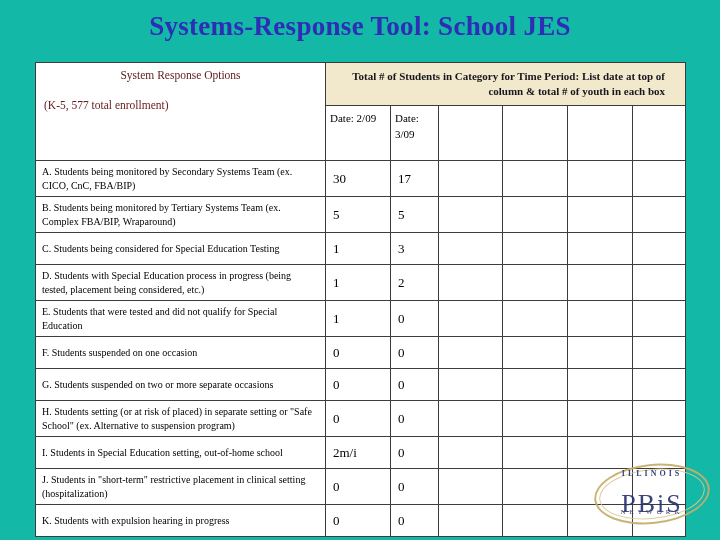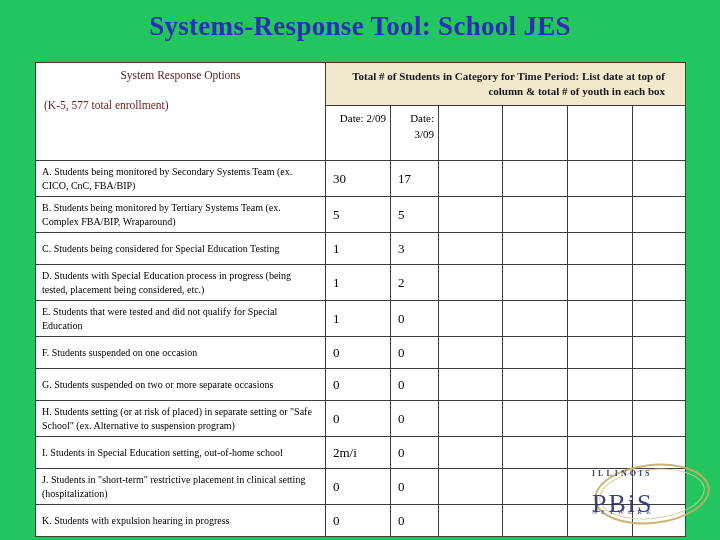--- a/index.html
+++ b/index.html
@@ -1,49 +1,49 @@
 <!DOCTYPE html>
 <html><head>
 <meta charset="utf-8">
 <style>
   html,body{margin:0;padding:0;background:#e9e9e9;}
   .slide{
-    position:relative;width:720px;height:540px;background:#22c55e;
+    position:relative;width:720px;height:540px;background:#14b8a6;
     outline:1px solid #c3c3c3;overflow:hidden;
     font-family:"Liberation Serif", serif;
   }
   .title{
     color:#2d2db8;font-weight:bold;font-size:27px;text-align:center;
     padding-top:11px;letter-spacing:.3px;
   }
   table.grid{
     position:absolute;left:35px;top:62px;width:650px;
     border-collapse:collapse;table-layout:fixed;background:#fff;
   }
   table.grid th, table.grid td{border:1px solid #3c3c3c;}
   .corner{vertical-align:top;padding:6px 8px;font-weight:normal;}
   .corner-heading{text-align:center;font-weight:normal;font-size:11.5px;color:#5c1a1a;}
   .corner-sub{text-align:left;font-size:11.5px;color:#6b2020;margin-top:18px;}
   .span-header{
     background:#f2e8cc;font-weight:bold;font-size:11px;text-align:right;
     padding:4px 20px;color:#17171f;height:34px;vertical-align:middle;line-height:1.35;
   }
   .date-cell{
-    vertical-align:top;text-align:right;font-weight:normal;font-size:11px;
+    vertical-align:top;text-align:left;font-weight:normal;font-size:11px;
     padding:5px 4px;height:44px;white-space:pre-line;line-height:1.45;
   }
   .row-label{font-size:10px;padding:4px 6px;vertical-align:middle;line-height:1.35;}
   .cell-value{font-size:13px;padding:2px 7px;vertical-align:middle;height:27px;}
   
   .logo{position:absolute;left:592px;top:456px;width:120px;height:76px;z-index:5;opacity:.92;}
   .logo .ellipse{position:absolute;left:2px;top:8px;right:2px;bottom:8px;
     border:2px solid #c6ae6a;border-radius:50%;transform:rotate(-6deg);}
   .logo .ellipse2{position:absolute;left:7px;top:13px;right:7px;bottom:13px;
     border:1px solid #d9c690;border-radius:50%;transform:rotate(-6deg);}
-  .logo .txt{position:absolute;width:100%;text-align:left;color:#2a3470;}
+  .logo .txt{position:absolute;width:100%;text-align:center;color:#2a3470;}
   .logo .l1{top:13px;font-size:8px;letter-spacing:3px;font-weight:bold;}
   .logo .l2{top:33px;font-size:26px;font-weight:normal;letter-spacing:2px;}
   .logo .l3{top:52px;font-size:7px;letter-spacing:4px;}
 </style>
 </head>
 <body>
 
 <div class="slide">
 
   <div class="title">Systems-Response Tool: School JES</div>

